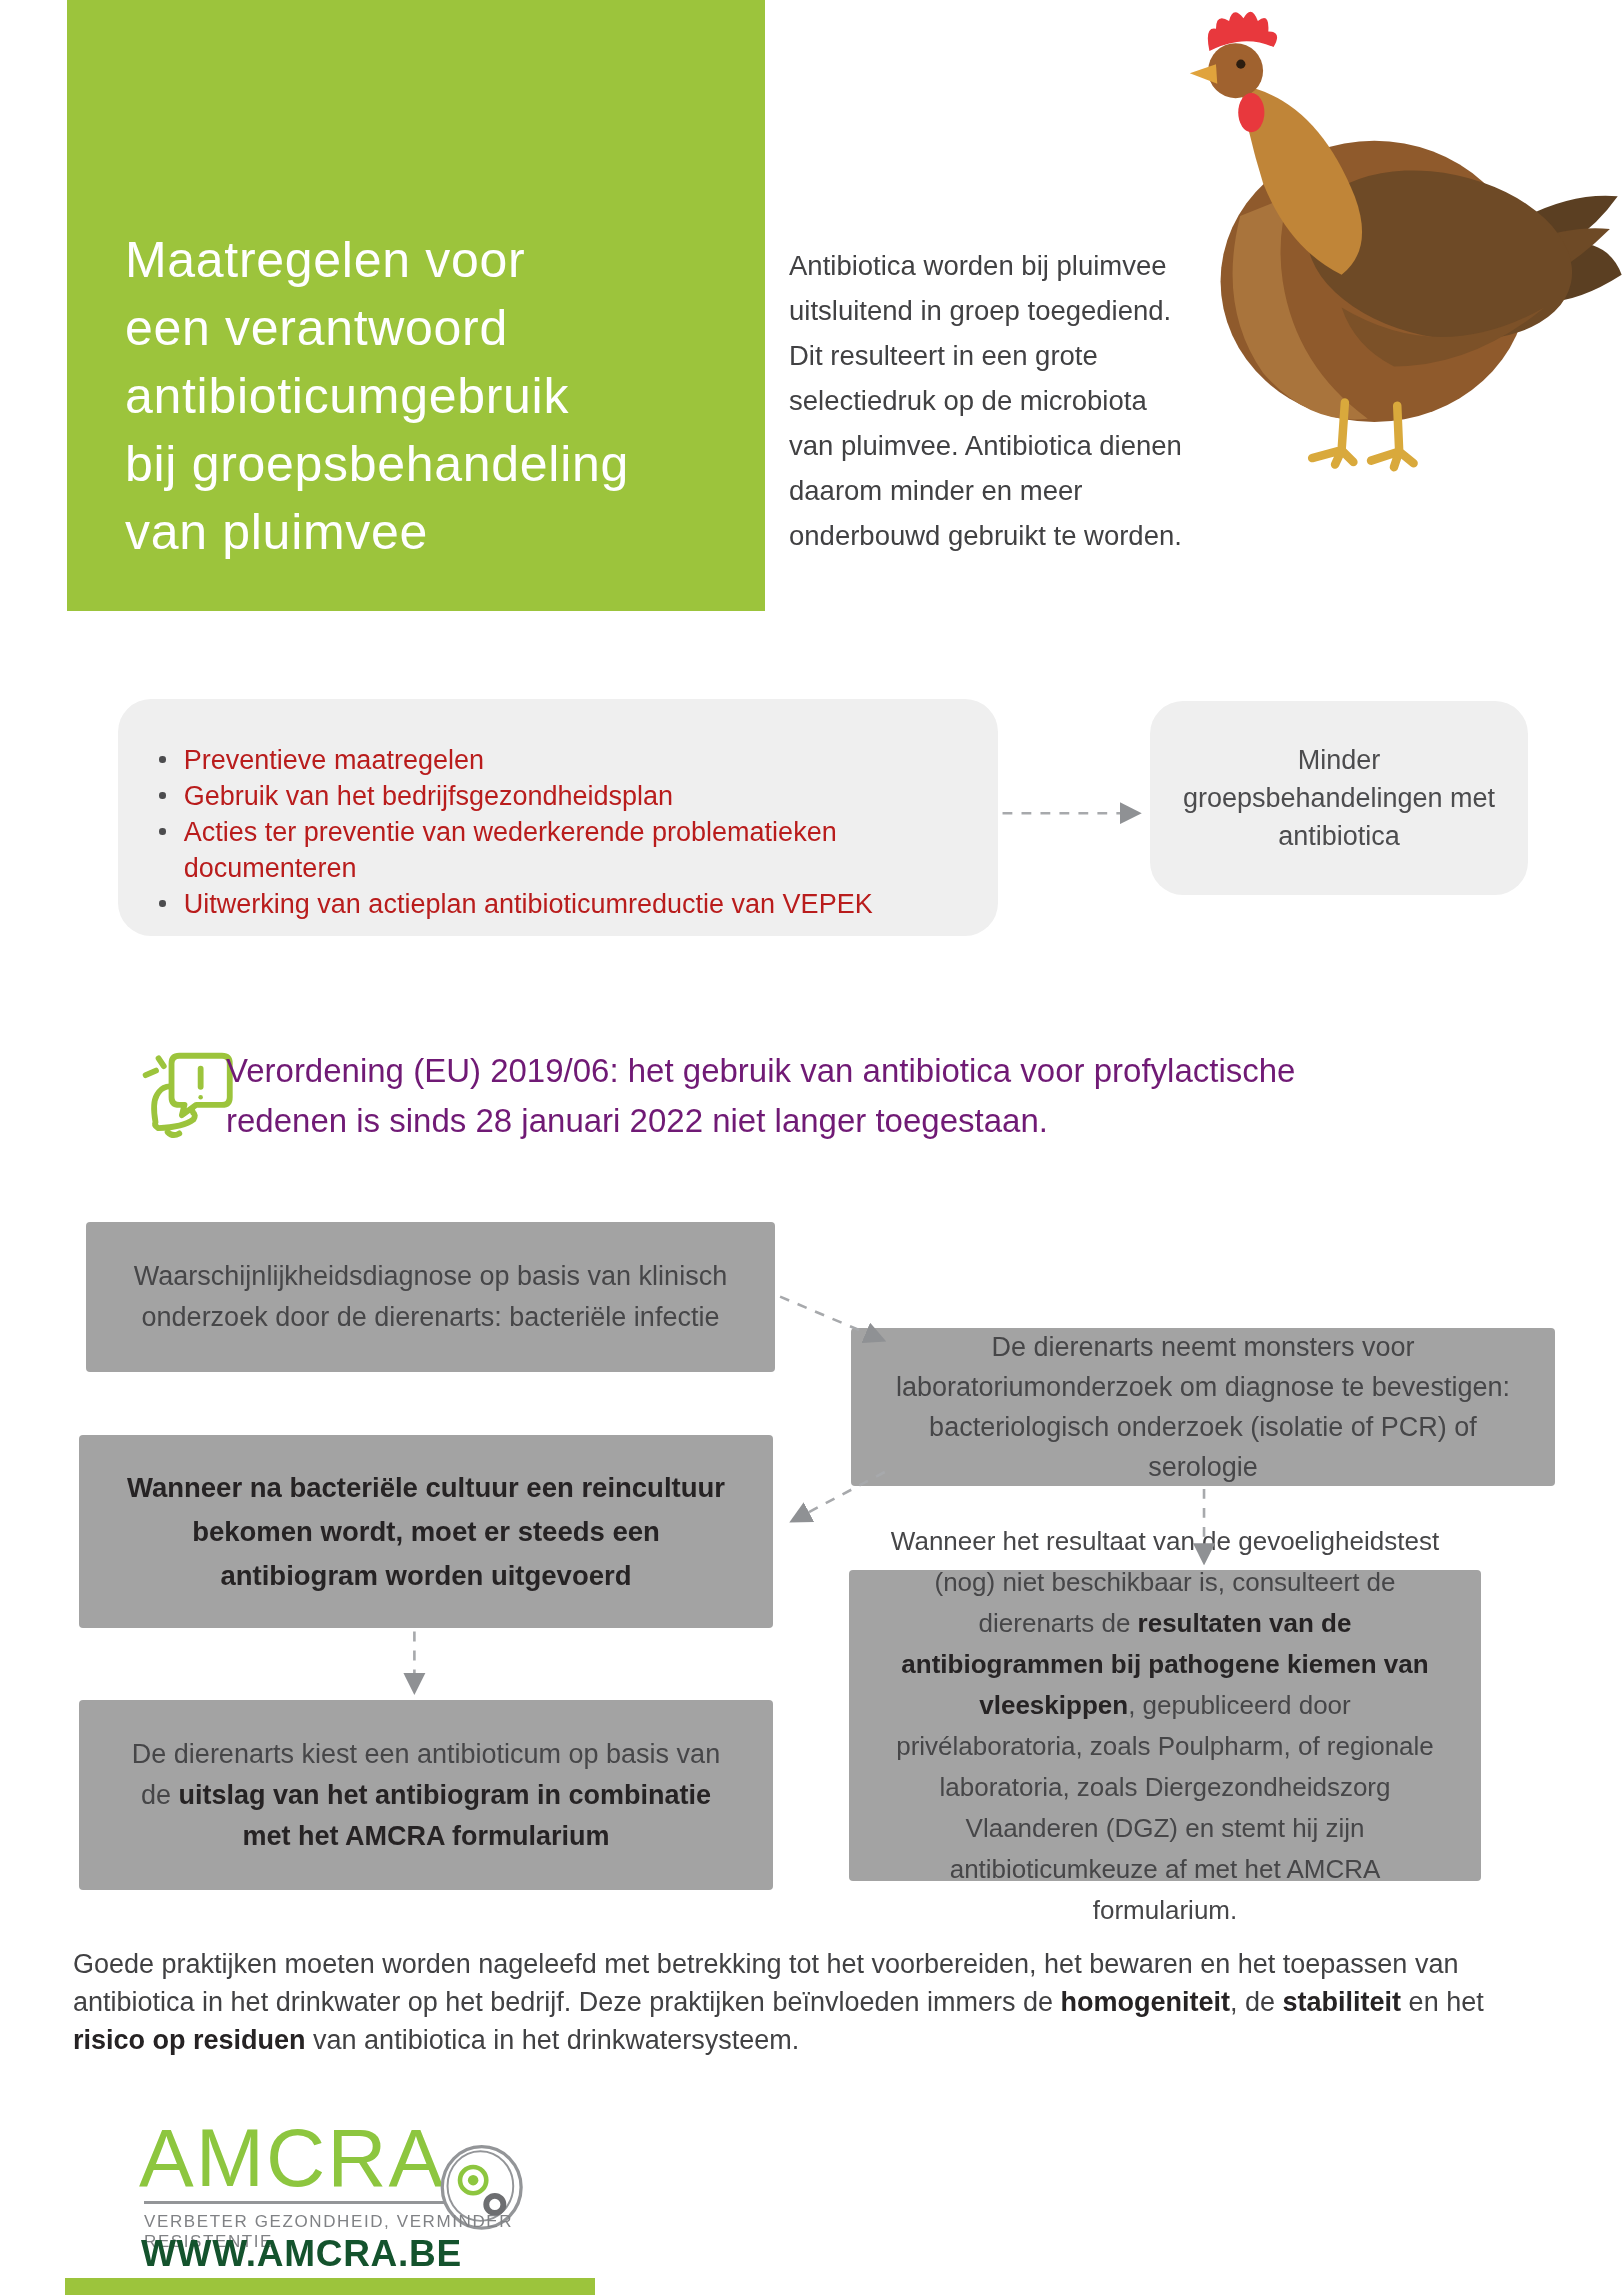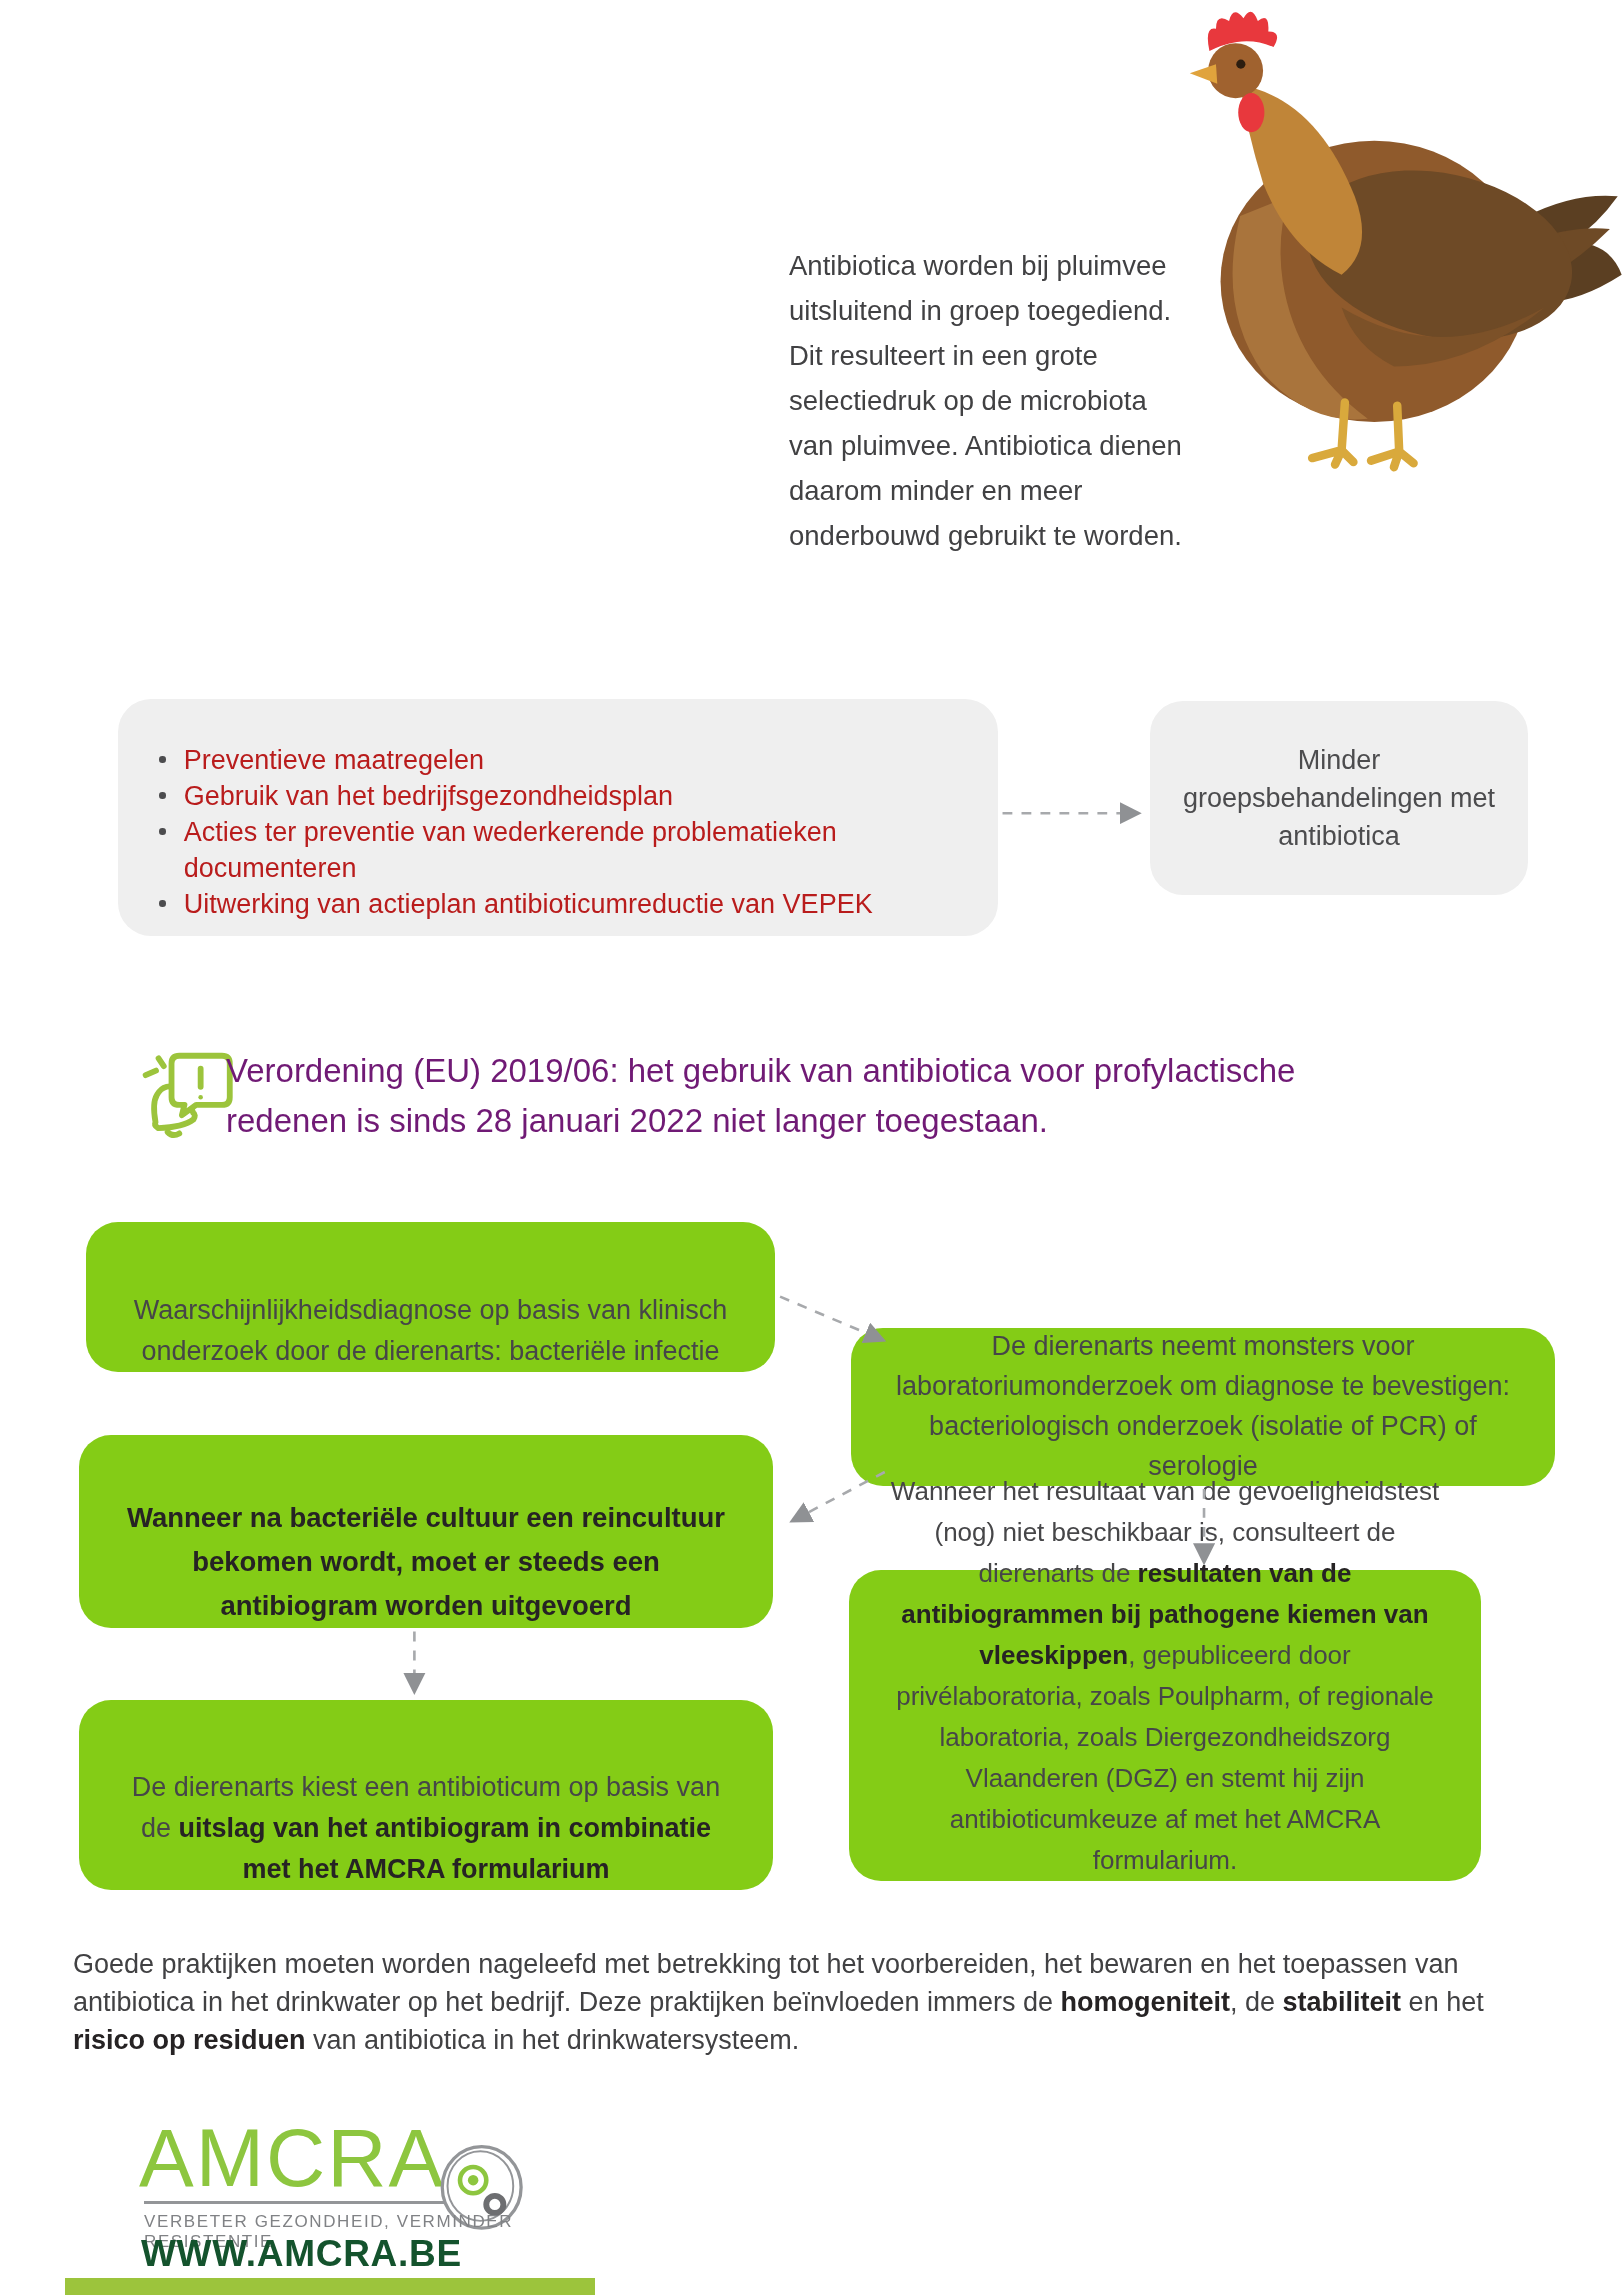--- a/index.html
+++ b/index.html
@@ -21,21 +21,21 @@
   .dot{width:6.5px;height:6.5px;border-radius:50%;background:#4c4c4e;margin-right:18.3px;flex:0 0 auto;position:relative;top:-6.5px;}
   .minder-box{left:1150px;top:701px;width:378px;height:194px;display:flex;align-items:center;justify-content:center;}
   .minder-box .txt{font-size:27px;line-height:38px;color:#4c4c4e;text-align:center;padding:0 26px;}
 
   
   .reg-icon{position:absolute;left:134px;top:1039px;width:110px;height:115px;}
   .reg-text{position:absolute;left:226px;top:1046px;width:1188px;text-align:left;font-size:33px;
         line-height:50px;color:#701a75;white-space:pre-line;}
 
   
-  .flowbox{position:absolute;background:#84cc16;border-radius:32px;display:flex;align-items:flex-end;
+  .flowbox{position:absolute;background:#a3a3a3;border-radius:4px;display:flex;align-items:center;
         justify-content:center;text-align:center;}
   .flowbox .inner{padding:0 36px;}
   .box-a{left:86px;top:1222px;width:689px;height:150px;font-size:27px;line-height:41px;color:#464648;}
   .box-b{left:851px;top:1328px;width:704px;height:158px;font-size:27px;line-height:40px;color:#464648;}
   .box-bold{left:79px;top:1435px;width:694px;height:193px;font-size:27.5px;line-height:44px;
         font-weight:bold;color:#262324;}
   .box-d{left:849px;top:1570px;width:632px;height:311px;font-size:26px;line-height:41px;color:#464648;}
   .box-c{left:79px;top:1700px;width:694px;height:190px;font-size:27px;line-height:41px;color:#464648;}
   .b{font-weight:bold;color:#262324;}
 
@@ -52,20 +52,27 @@
   .tagline{position:absolute;left:144px;top:2212px;width:393px;font-size:17px;letter-spacing:1.6px;color:#808285;}
   .website{position:absolute;left:141px;top:2233px;width:314px;text-align:center;font-size:37px;
         font-weight:bold;color:#14532d;letter-spacing:0.7px;}
   .bottom-bar{position:absolute;left:65px;top:2278px;width:530px;height:17.7px;background:#9cc43c;}
 </style>
 </head>
 <body>
 
 <div class="page">
 
+  <div class="title-box">
+    <div class="title-text">Maatregelen voor
+een verantwoord
+antibioticumgebruik
+bij groepsbehandeling
+van pluimvee</div>
+  </div>
   <div class="intro-text">Antibiotica worden bij pluimvee uitsluitend in groep toegediend. Dit resulteert in een grote selectiedruk op de microbiota van pluimvee. Antibiotica dienen daarom minder en meer onderbouwd gebruikt te worden.</div>
 
   <svg class="hen" viewBox="0 0 680 920" aria-hidden="true">
 
     <path d="M430 400 Q560 290 672 300 Q640 345 600 370 Q660 370 678 420 Q600 470 540 460 Q480 470 450 480 Z" fill="#5b3f22"></path>
     <path d="M440 420 Q560 340 660 350 Q590 420 520 440 Z" fill="#6e4a26"></path>
 
     <ellipse cx="300" cy="430" rx="235" ry="215" fill="#8f5a2c"></ellipse>
 
     <path d="M95 330 Q60 470 130 570 Q200 650 290 640 Q180 560 160 430 Q150 360 170 300 Z" fill="#a9743c"></path>

